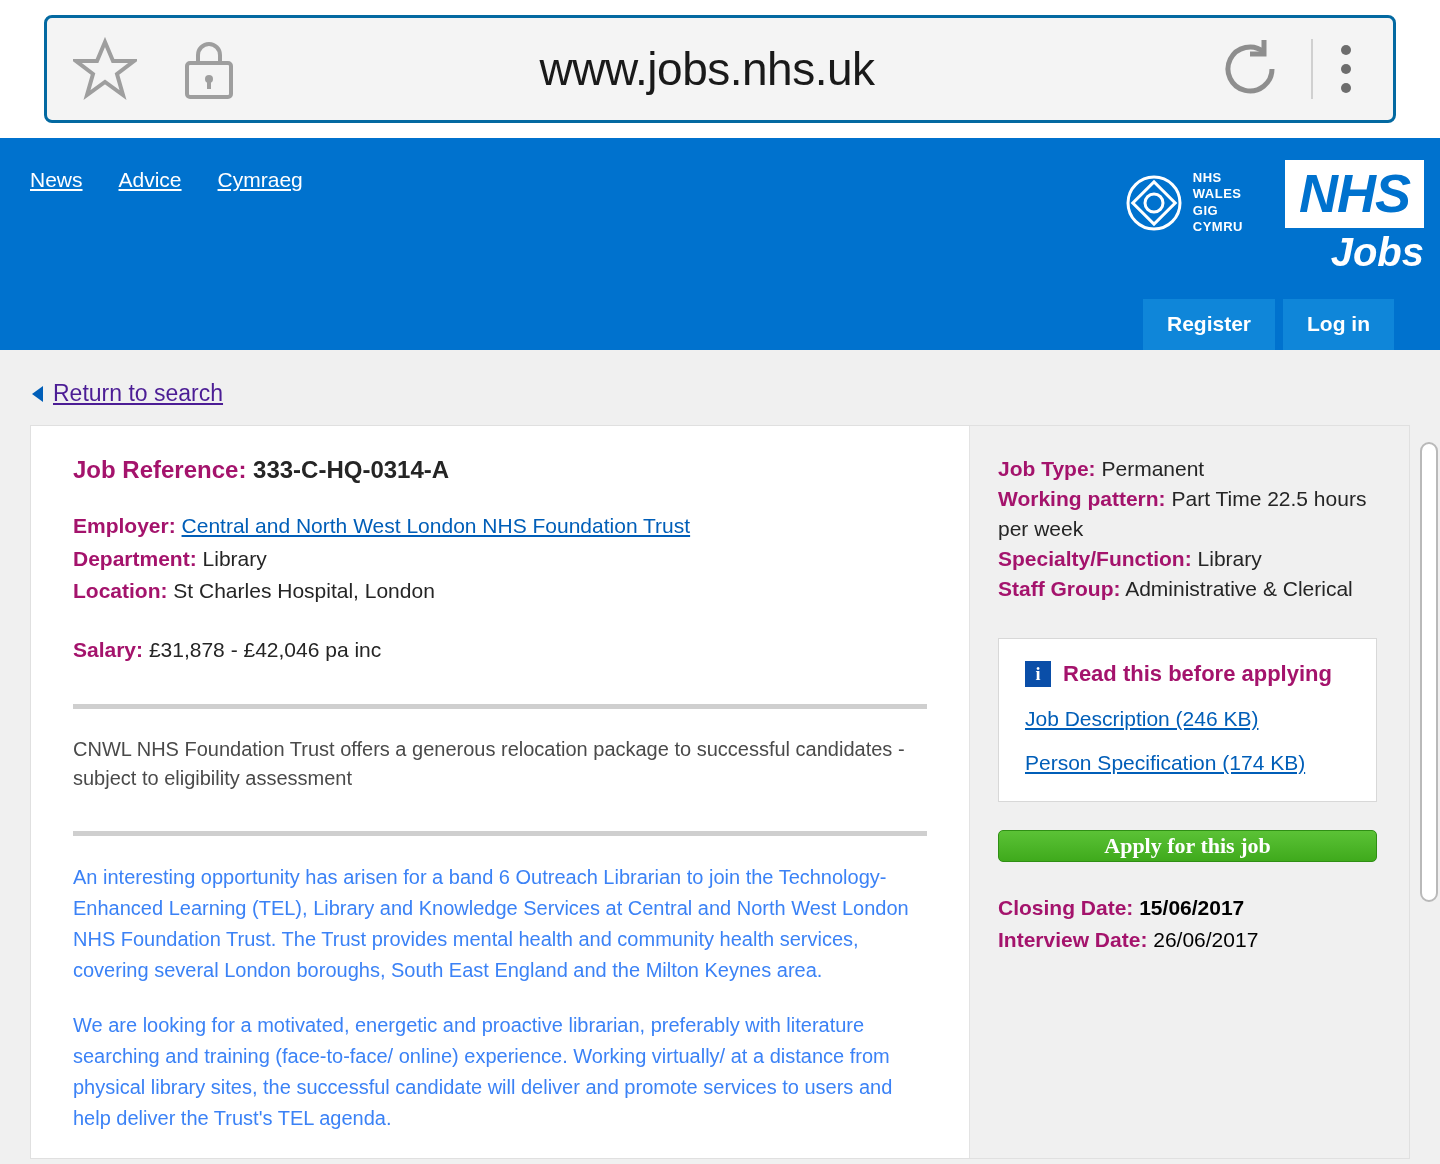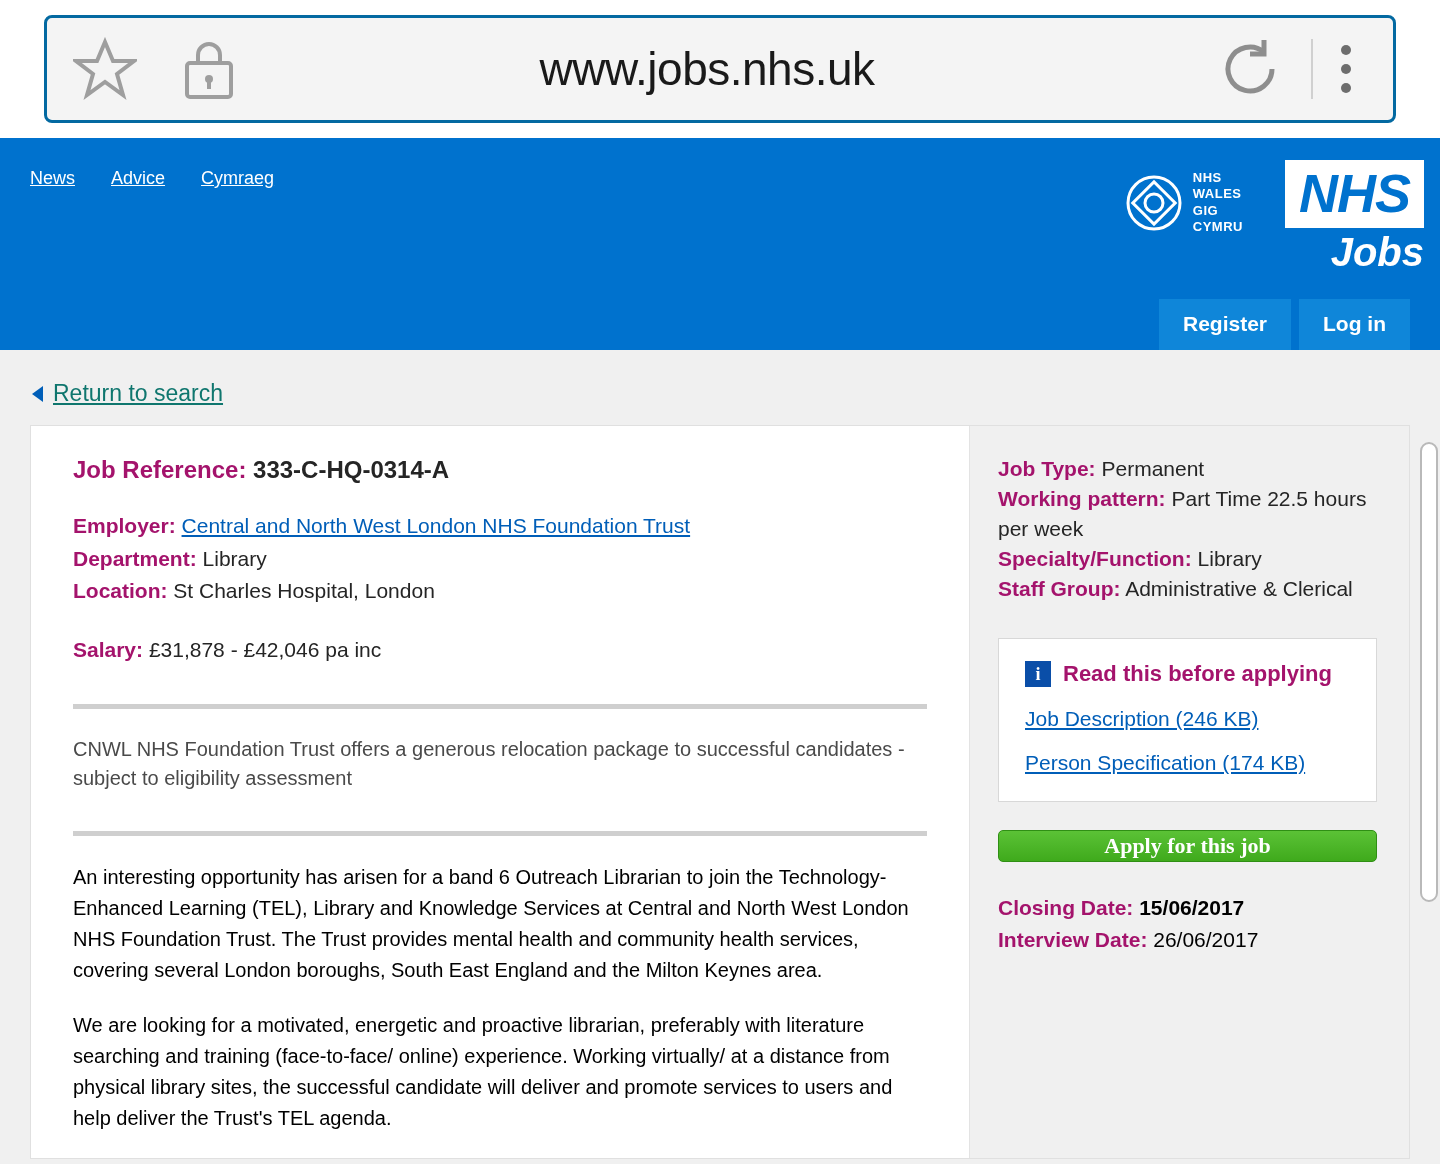--- a/index.html
+++ b/index.html
@@ -54,21 +54,21 @@
   .nhs-header {
     background:#0072ce;
     height:212px;
     position:relative;
   }
   .topnav {
     position:absolute; top:30px; left:30px;
     display:flex; gap:36px;
   }
   .topnav a {
-    color:#ffffff; font-size:18px; 
+    color:#ffffff; font-size:21px; 
   }
   .logos {
     position:absolute; top:22px; right:16px;
     display:flex; align-items:flex-start; gap:42px;
   }
   .nhs-wales {
     display:flex; align-items:center; gap:10px; margin-top:10px;
   }
   .welsh-mark { width:58px; height:58px; }
   .welsh-text { color:#fff; font-size:13px; line-height:1.25; font-weight:bold; letter-spacing:0.5px;}
@@ -87,21 +87,21 @@
   }
 
   
   .navbar {
     position:absolute; bottom:0; left:0; right:0;
     height:62px;
     background:#0072ce;
     display:flex; align-items:flex-end;
   }
   .nav-left { display:flex; align-items:flex-end; gap:10px; padding-left:30px; }
-  .nav-right { margin-left:auto; display:flex; align-items:flex-end; gap:8px; padding-right:30px; }
+  .nav-right { margin-left:auto; display:flex; align-items:flex-end; gap:8px; padding-right:46px; }
   .navbtn {
     background:#0f86d9;
     color:#ffffff;
     font-size:21px;
     font-weight:bold;
     padding:13px 24px 14px 24px;
     border:none;
     cursor:pointer;
     white-space:nowrap;
     font-family:"Liberation Sans", sans-serif;
@@ -119,21 +119,21 @@
   .return-row {
     display:flex; align-items:center; gap:10px;
     padding:30px 0 18px 2px;
   }
   .return-row .tri {
     width:0;height:0;
     border-top:8px solid transparent;
     border-bottom:8px solid transparent;
     border-right:11px solid #005eb8;
   }
-  .return-row a { color:#0f766e; font-size:23px; }
+  .return-row a { color:#4c1d95; font-size:23px; }
 
   .card {
     background:#ffffff;
     border:1px solid #e0e0e0;
     position:relative;
   }
   .card-head {
     display:flex; align-items:center;
     padding:30px 38px 28px 42px;
     border-bottom:1px solid #e3e3e3;
@@ -166,21 +166,21 @@
   .jobref { color:#a4136c; font-size:24px; font-weight:bold; margin:0 0 26px 0; }
   .jobref span.val { color:#252525; }
 
   .meta-line { font-size:21px; color:#252525; line-height:1.55; }
   .meta-label { color:#a4136c; font-weight:bold; }
   .meta-line a { color:#005eb8; text-decoration:underline; }
   .salary { margin-top:26px; font-size:21px; }
 
   .rule { height:5px; background:#cfcfcf; margin:38px 0 26px 0; }
   .relocation { font-size:20px; color:#4a4a4a; line-height:1.45; }
-  .para { font-size:20px; color:#000000; line-height:1.55; margin:0 0 24px 0; }
+  .para { font-size:20px; color:#3b82f6; line-height:1.55; margin:0 0 24px 0; }
 
   .side-line { font-size:21px; color:#252525; line-height:1.43; }
   .side-label { color:#a4136c; font-weight:bold; }
 
   .read-box {
     background:#ffffff;
     border:1px solid #d8d8d8;
     margin-top:34px;
     padding:22px 26px 26px 26px;
   }

